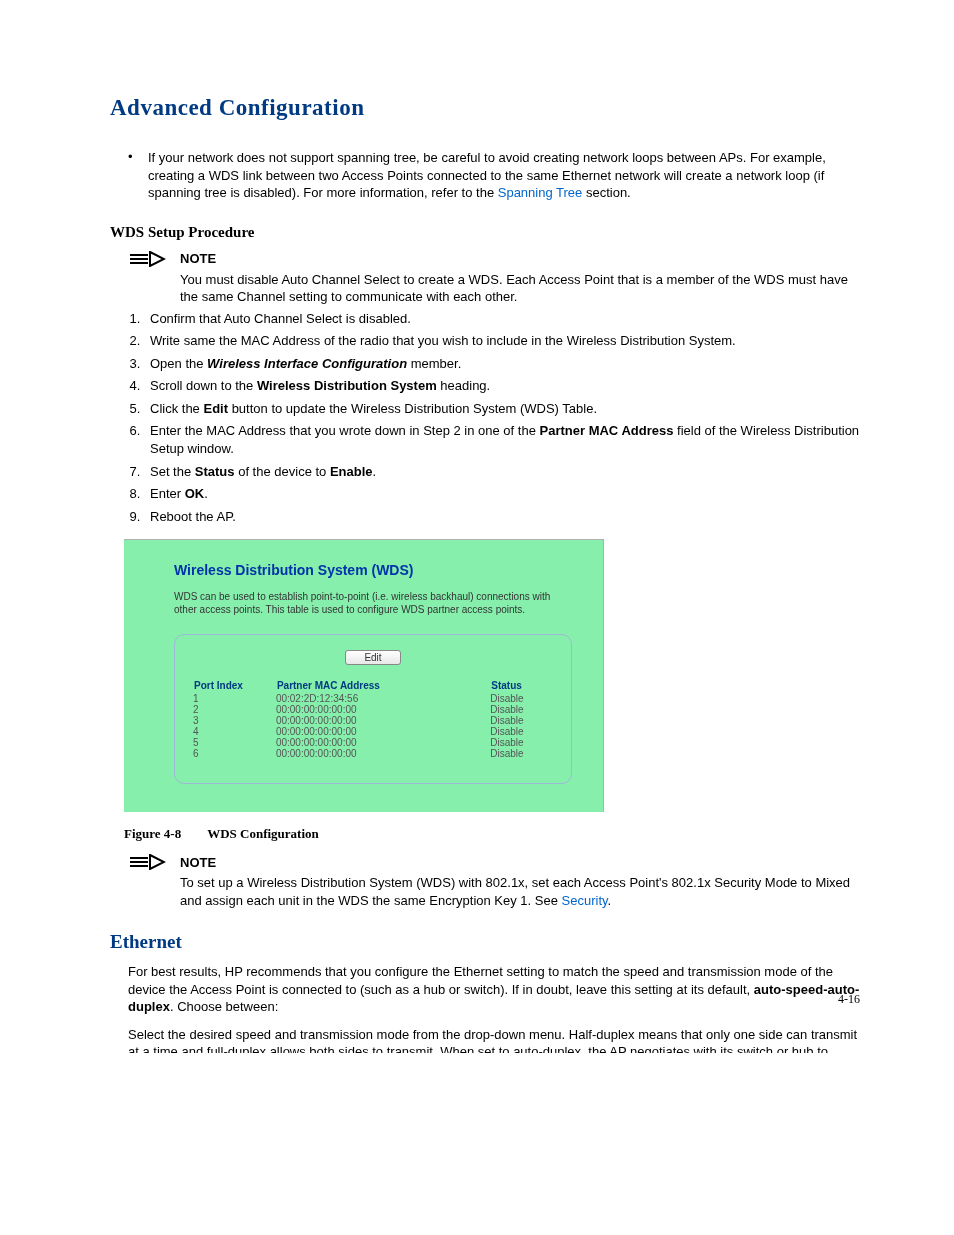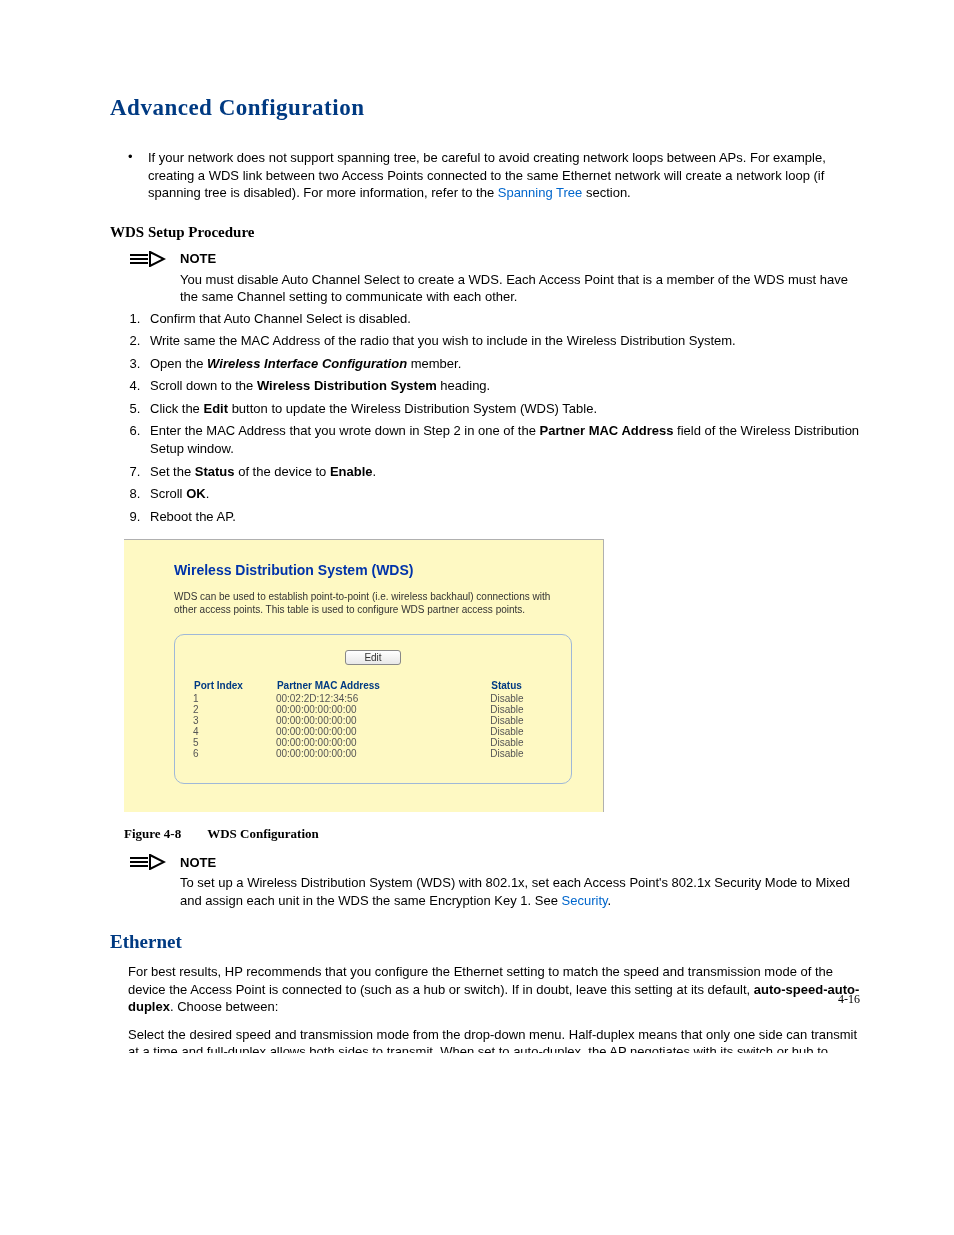--- a/index.html
+++ b/index.html
@@ -94,21 +94,21 @@
     width: 14px;
     margin-left: -20px;
   }
   .figure {
     margin: 14px 0 6px 14px;
     border-top: 1px solid #b0b0b0;
     border-right: 1px solid #b0b0b0;
     width: 480px;
     padding: 22px 28px 28px 50px;
     box-sizing: border-box;
-    background: #fef9c3;
+    background: #86efac;
   }
   .fig-title {
     color: #0033aa;
     font-weight: bold;
     font-size: 14px;
     margin-bottom: 12px;
     font-family: Arial, sans-serif;
   }
   .fig-desc {
     font-size: 10px;
@@ -201,21 +201,21 @@
 
 
   <ol class="steps">
     <li>Confirm that Auto Channel Select is disabled.</li>
     <li>Write same the MAC Address of the radio that you wish to include in the Wireless Distribution System.</li>
     <li><span>Open the </span><b><i>Wireless Interface Configuration</i></b><span> member.</span></li>
     <li><span>Scroll down to the </span><b>Wireless Distribution System</b><span> heading.</span></li>
     <li><span>Click the </span><b>Edit</b><span> button to update the Wireless Distribution System (WDS) Table.</span></li>
     <li><span>Enter the MAC Address that you wrote down in Step 2 in one of the </span><b>Partner MAC Address</b><span> field of the Wireless Distribution Setup window.</span></li>
     <li><span>Set the </span><b>Status</b><span> of the device to </span><b>Enable</b><span>.</span></li>
-    <li><span>Scroll </span><b>OK</b><span>.</span></li>
+    <li><span>Enter </span><b>OK</b><span>.</span></li>
     <li>Reboot the AP.</li>
   </ol>
 
   <div class="figure">
     <div class="fig-title">Wireless Distribution System (WDS)</div>
     <div class="fig-desc">WDS can be used to establish point-to-point (i.e. wireless backhaul) connections with other access points. This table is used to configure WDS partner access points.</div>
     <div class="fig-panel">
       <div class="edit-btn-row">
         <span class="edit-btn">Edit</span>
       </div>

